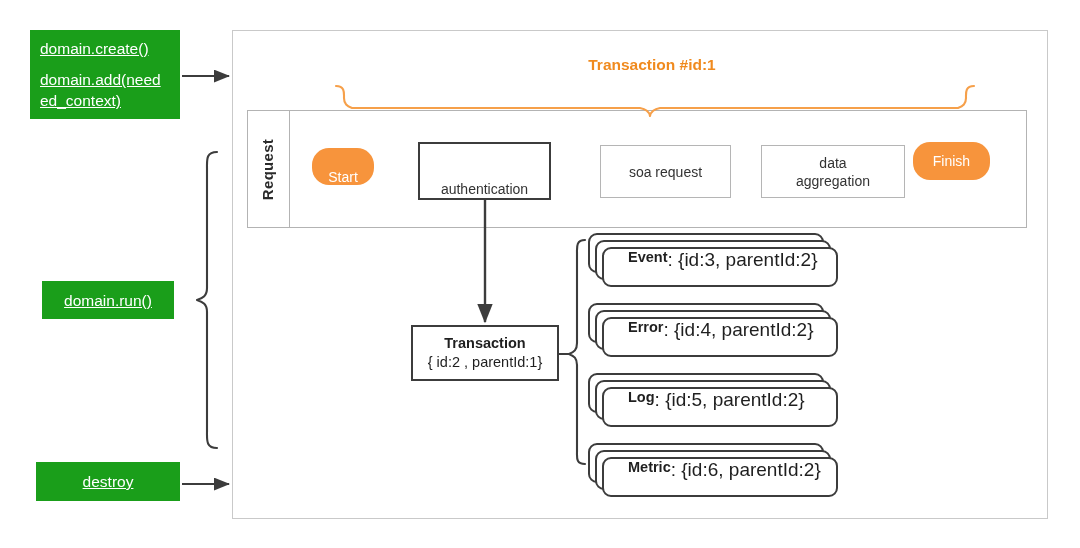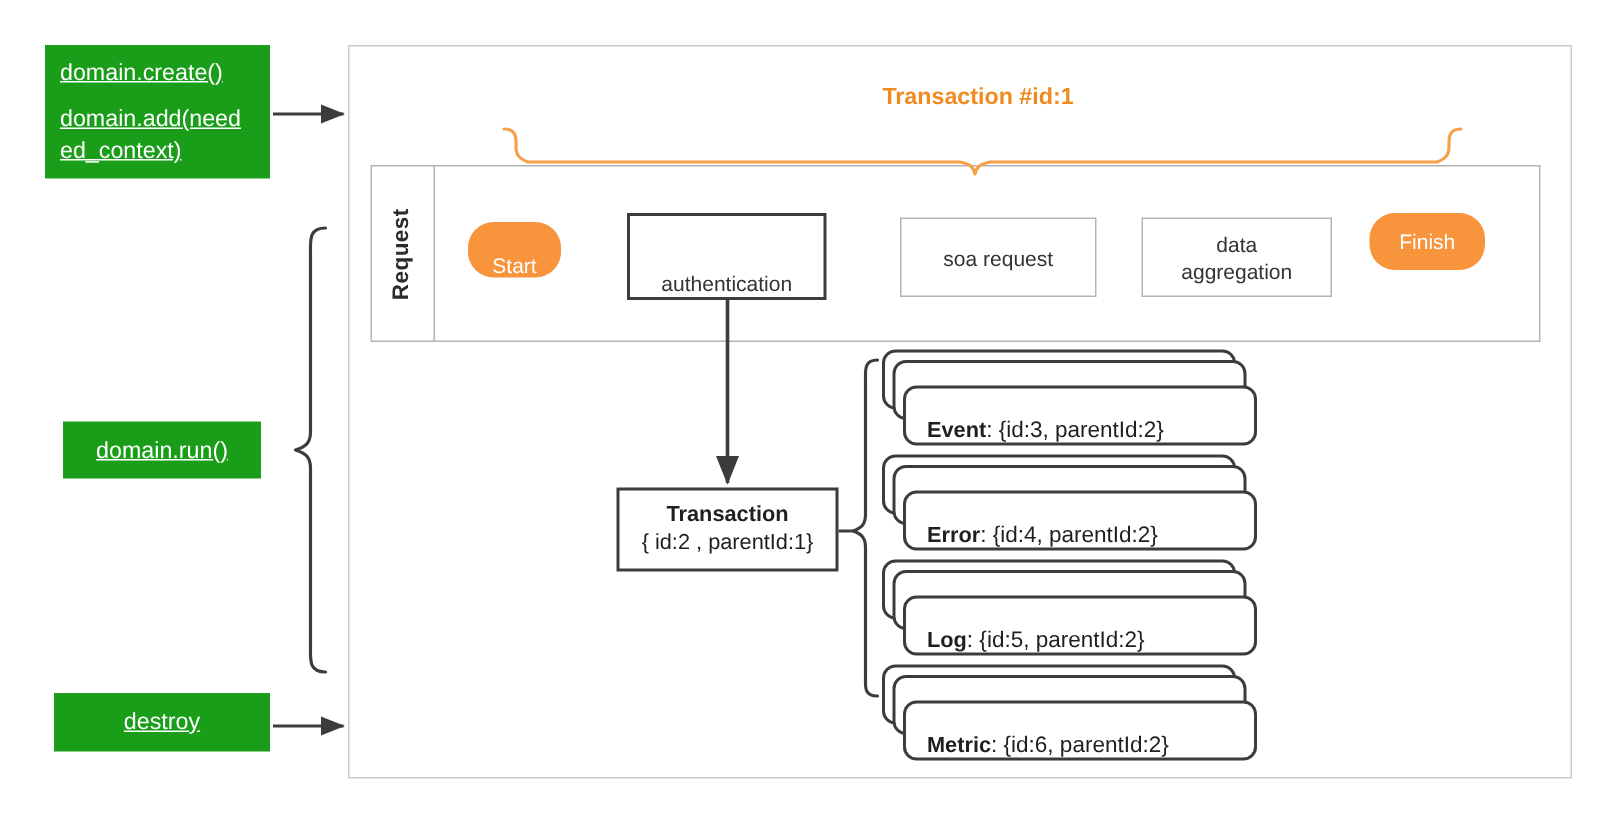--- a/index.html
+++ b/index.html
@@ -117,23 +117,23 @@
     position: absolute;
     border: 2px solid #3c3c3c;
     border-radius: 9px;
     background: #ffffff;
     box-sizing: border-box;
     width: 236px;
     height: 40px;
   }
   .card-stack .l1 { left: 0px;  top: 0px;  }
   .card-stack .l2 { left: 7px;  top: 7px;  }
-  .card-stack .l3 { left: 14px; top: 24px; display: flex; align-items: flex-end; padding-left: 14px; }
+  .card-stack .l3 { left: 14px; top: 14px; display: flex; align-items: flex-start; padding-left: 24px; }
   .card-stack .c-label { font-size: 14.5px; font-weight: bold; color: #1f1f1f; }
-  .card-stack .c-body  { font-size: 15px; color: #1f1f1f; }
+  .card-stack .c-body  { font-size: 19px; color: #1f1f1f; }
 
   
   #transaction-title {
     left: 512px; top: 56px;
     width: 280px;
     text-align: center;
     color: #f08a1e;
     font-size: 15.5px;
     font-weight: bold;
   }
@@ -172,21 +172,21 @@
   </div>
 
   <div class="abs step-box thick" style="left:418px; top:142px; width:133px; height:58px;">
     <span>authentication</span>
   </div>
 
   <div class="abs step-box thin" style="left:600px; top:145px; width:131px; height:53px;">
     <span>soa request</span>
   </div>
 
-  <div class="abs step-box thin" style="left:761px; top:145px; width:127px; height:53px; white-space:pre-line;">
+  <div class="abs step-box thin" style="left:761px; top:145px; width:144px; height:53px; white-space:pre-line;">
     <span>data
 aggregation</span>
   </div>
 
   <div class="abs pill" style="left:913px; top:142px; width:77px; height:38px;">
     <span>Finish</span>
   </div>
 
   <div class="abs" id="transaction-title">Transaction #id:1</div>
 

